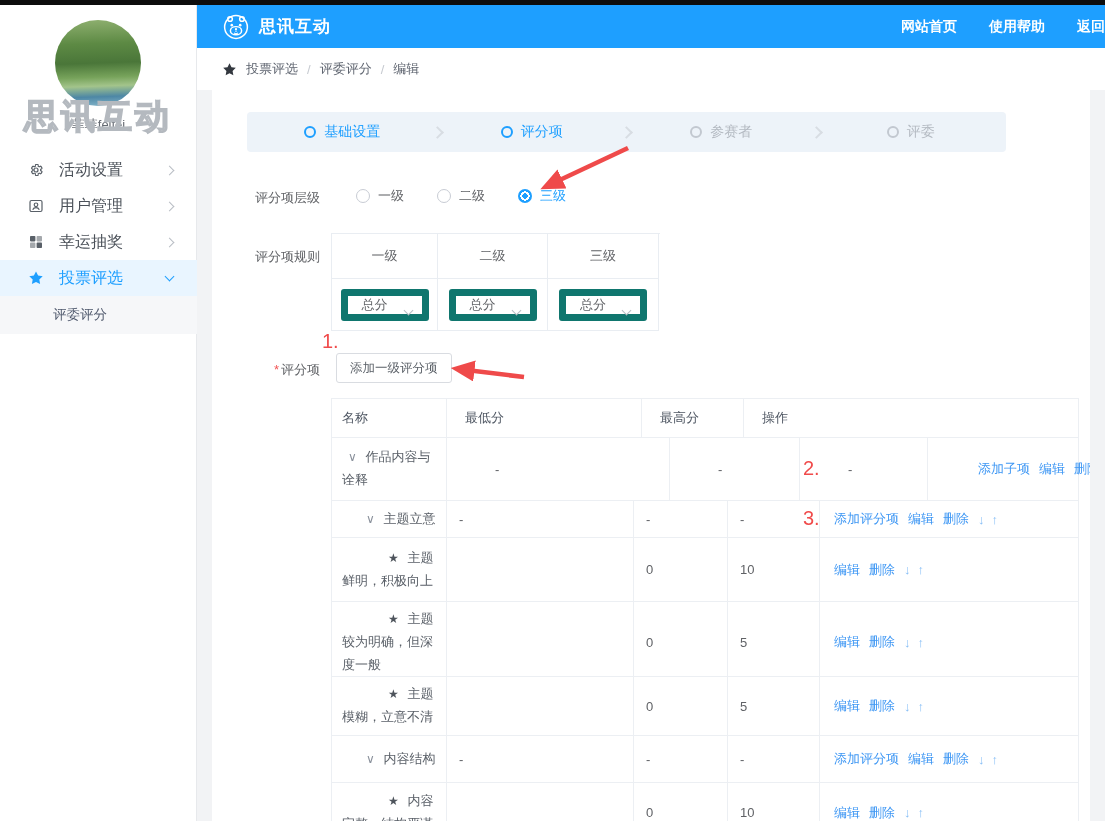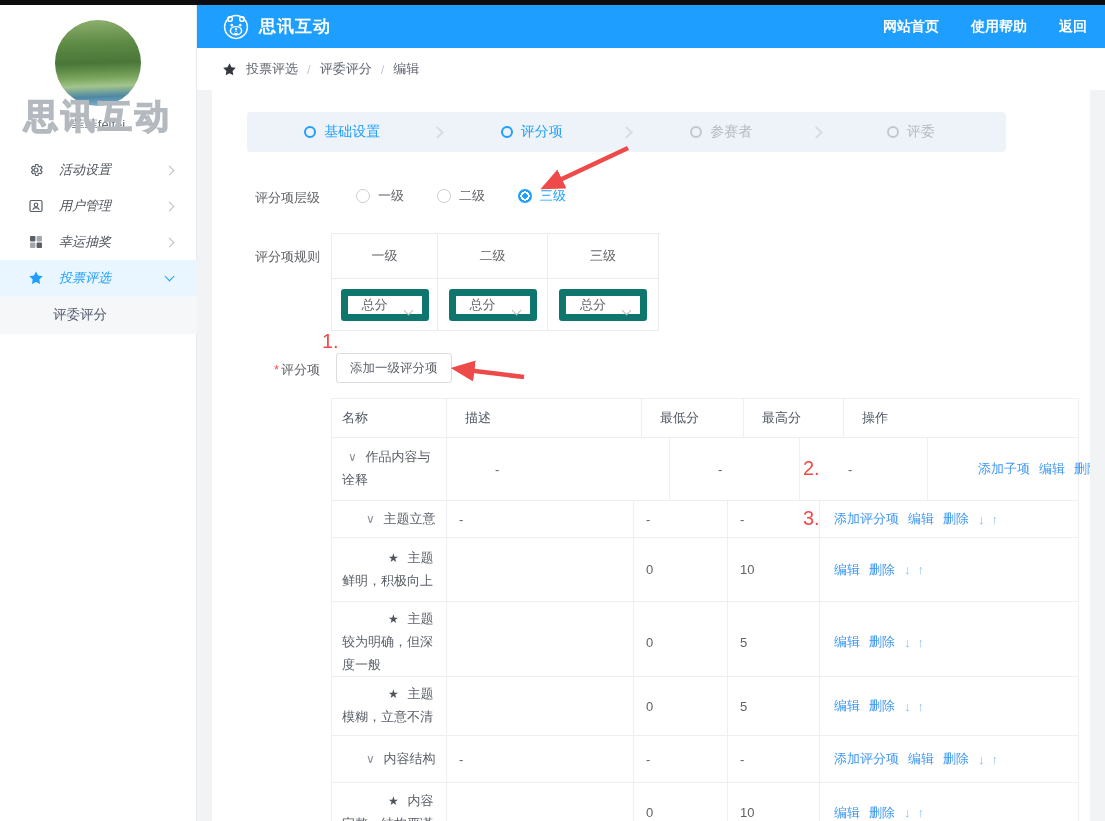--- a/index.html
+++ b/index.html
@@ -21,38 +21,38 @@
             overflow:hidden; }
   .username { position:absolute; left:0; top:116px; width:197px; text-align:center;
               font-size:13px; color:#666b73; }
   .watermark { position:absolute; left:24px; top:94px; z-index:6; white-space:nowrap;
                font-size:34px; font-weight:bold; letter-spacing:3px; color:rgba(255,255,255,.92);
                -webkit-text-stroke:1.4px #b4b9bf; text-stroke:1.4px #b4b9bf; }
   .menu { position:absolute; left:0; top:152px; width:197px; }
   .menu-item { position:relative; height:36px; display:flex; align-items:center; padding-left:28px;
                color:#4b5159; cursor:pointer; }
   .menu-item .mi-icon { width:17px; height:17px; margin-right:14px; color:#596068; display:inline-flex; }
-  .menu-item .mi-label { font-size:13px;font-style:italic; }
+  .menu-item .mi-label { font-size:16px; }
   .menu-item .chev { position:absolute; right:24px; width:7px; height:7px;
                      border-right:1.6px solid #b8bdc4; border-bottom:1.6px solid #b8bdc4;
                      transform:rotate(-45deg); }
   .menu-item.active { background:#e9f5ff; color:#1e9fff; }
   .menu-item.active .mi-icon { color:#1e9fff; }
   .menu-item.active .mi-label { color:#1e9fff; }
   .menu-item.active .chev { border-color:#1e9fff; transform:rotate(45deg); margin-top:-4px; }
   .submenu-item { height:38px; background:#f6f7f9; display:flex; align-items:center;
                   padding-left:53px; color:#515a6e; font-size:13.5px; cursor:pointer; }
 
   
   .header { position:absolute; left:197px; top:5px; width:908px; height:43px; background:#1e9fff;
             display:flex; align-items:center; z-index:10; }
   .brand { display:flex; align-items:center; margin-left:25px; }
   .brand-logo { width:28px; height:28px; margin-right:9px; }
   .brand-name { color:#fff; font-size:17px; font-weight:bold; letter-spacing:1px; }
-  .header-nav { margin-left:auto; margin-right:18px; display:flex; gap:32px; }
+  .header-nav { margin-left:auto; display:flex; gap:32px; }
   .nav-link { color:#fff; font-size:14px; font-weight:bold; cursor:pointer; }
 
   
   .breadcrumb-bar { position:absolute; left:197px; top:48px; width:908px; height:42px; background:#fff;
                     display:flex; align-items:center; padding-left:25px; z-index:9; }
   .bc-star { width:15px; height:15px; color:#33383f; margin-right:9px; display:inline-flex; }
   .bc-item { color:#5f6570; font-size:13px; cursor:pointer; }
   .bc-sep { color:#c6cad0; margin:0 9px; }
 
   
@@ -306,21 +306,20 @@
         <marker id="ah2" markerWidth="5.2" markerHeight="4.6" refX="3.6" refY="2.3" orient="auto">
           <polygon points="0 0, 5.2 2.3, 0 4.6" fill="#ef4a4a"></polygon>
         </marker>
       </defs>
       <line x1="99" y1="25" x2="33" y2="17" stroke="#ef4a4a" stroke-width="4.6" marker-end="url(#ah2)"></line>
     </svg>
 
     <div class="gtable">
         <div class="grow g-head" style="height: 39px; gap: 8px;">
           <div class="gcell">名称</div>
-          <div class="gcell">描述</div>
           <div class="gcell">最低分</div>
           <div class="gcell">最高分</div>
           <div class="gcell">操作</div>
         </div>
         <div class="grow indent-1" style="height: 63px; gap: 36px;">
           <div class="gcell cell-name">
             <span class="nm"><span class="tree-chevron">∨</span> 作品内容与诠释</span>
           </div>
           <div class="gcell cell-desc">-</div>
           <div class="gcell cell-num">-</div>

